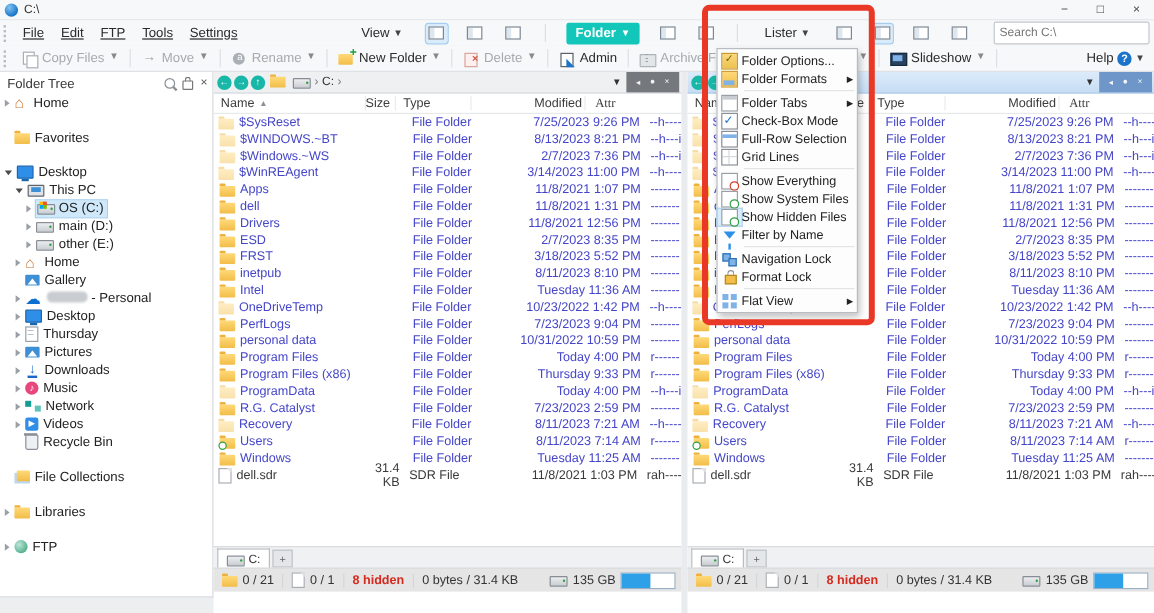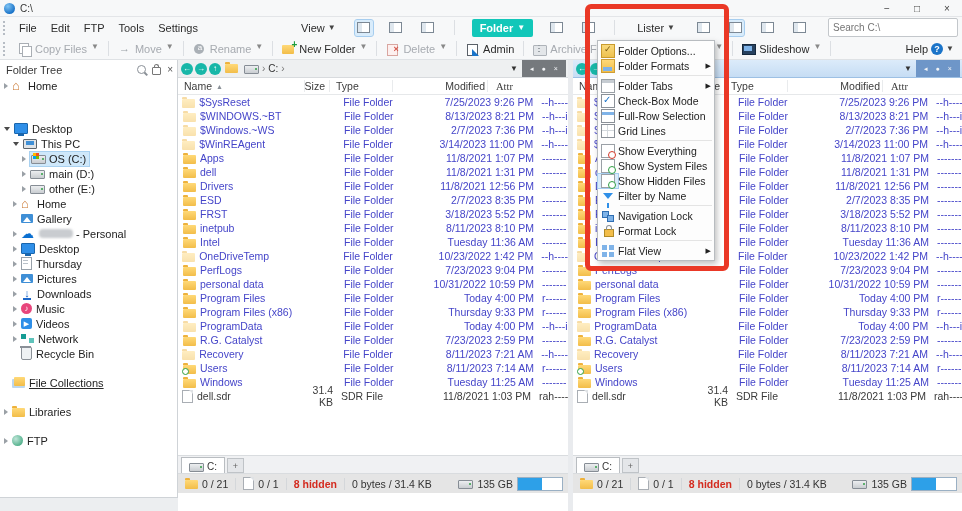--- a/index.html
+++ b/index.html
@@ -12,21 +12,21 @@
   .app-icon{width:11px;height:11px;border-radius:50%;margin:0 5px 0 4px;
             background:radial-gradient(circle at 35% 30%,#7fc4f4,#1b74c9 70%);}
   .title-text{font-size:10px;color:#333;}
   .win-controls{margin-left:auto;display:flex;height:100%;}
   .win-btn{width:30px;height:100%;display:flex;align-items:center;justify-content:center;
            font-size:10px;color:#444;}
   
   .row1{position:absolute;left:0;top:17px;width:962px;height:21px;background:#f7f8f9;
         display:flex;align-items:center;}
   .grip{width:3px;height:14px;border-left:2px dotted #b6bcc4;margin:0 4px 0 3px;}
-  .menu-item{padding:2px 7px;color:#2b2b2b;}
+  .menu-item{padding:2px 7px;color:#2b2b2b;text-decoration:underline;}
   .r1-right{margin-left:auto;display:flex;align-items:center;gap:14px;padding-right:4px;}
   .ddlabel{display:flex;align-items:center;gap:3px;padding:2px 5px;color:#2b2b2b;}
   .caret{font-size:8px;color:#444;line-height:1;}
   .vicon{width:18px;height:16px;border-radius:2px;display:flex;align-items:center;justify-content:center;}
   .vicon .vin{width:11px;height:9px;border:1px solid #7c8894;background:
       linear-gradient(#dfe7ee 0 0) 0 0/4px 100% no-repeat,#fff;}
   .vicon.active{background:#d9ecfb;outline:1px solid #a6cdef;}
   .folder-btn{display:flex;align-items:center;gap:4px;padding:3px 8px;border-radius:2px;
               color:#fff;font-weight:bold;}
   .vsep{width:1px;height:15px;background:#dcdfe3;margin:0 3px;}
@@ -374,20 +374,25 @@
         <span class="th-x">×</span>
       </span>
     </div>
     <div class="tree-items" id="treeItems">
         <div class="titem" style="padding-left: 4px;">
           <span class="tw col"></span>
           <span class="ic ic-home">⌂</span>
           <span class="tlabel">Home</span>
         </div>
         <div class="gapspacer"></div>
+        <div class="titem" style="padding-left: 4px;">
+          <span class="tw " style="border-width: 0px; width: 4px;"></span>
+          <span class="ic ic-folder"></span>
+          <span class="tlabel">Favorites</span>
+        </div>
         <div class="gapspacer"></div>
         <div class="titem" style="padding-left: 4px;">
           <span class="tw exp"></span>
           <span class="ic ic-monitor"></span>
           <span class="tlabel">Desktop</span>
         </div>
         <div class="titem" style="padding-left: 13px;">
           <span class="tw exp"></span>
           <span class="ic ic-pc"></span>
           <span class="tlabel">This PC</span>
@@ -444,35 +449,35 @@
           <span class="ic ic-down">↓</span>
           <span class="tlabel">Downloads</span>
         </div>
         <div class="titem" style="padding-left: 13px;">
           <span class="tw col"></span>
           <span class="ic ic-music">♪</span>
           <span class="tlabel">Music</span>
         </div>
         <div class="titem" style="padding-left: 13px;">
           <span class="tw col"></span>
+          <span class="ic ic-net"></span>
+          <span class="tlabel">Network</span>
+        </div>
+        <div class="titem" style="padding-left: 13px;">
+          <span class="tw col"></span>
           <span class="ic ic-video">▶</span>
           <span class="tlabel">Videos</span>
-        </div>
-        <div class="titem" style="padding-left: 13px;">
-          <span class="tw col"></span>
-          <span class="ic ic-net"></span>
-          <span class="tlabel">Network</span>
         </div>
         <div class="titem" style="padding-left: 13px;">
           <span class="tw " style="border-width: 0px; width: 4px;"></span>
           <span class="ic ic-bin"></span>
           <span class="tlabel">Recycle Bin</span>
         </div>
         <div class="gapspacer"></div>
-        <div class="titem" style="padding-left: 4px; text-decoration: underline;">
+        <div class="titem" style="padding-left: 4px;">
           <span class="tw " style="border-width: 0px; width: 4px;"></span>
           <span class="ic ic-coll"></span>
           <span class="tlabel">File Collections</span>
         </div>
         <div class="gapspacer"></div>
         <div class="titem" style="padding-left: 4px;">
           <span class="tw col"></span>
           <span class="ic ic-folder"></span>
           <span class="tlabel">Libraries</span>
         </div>

